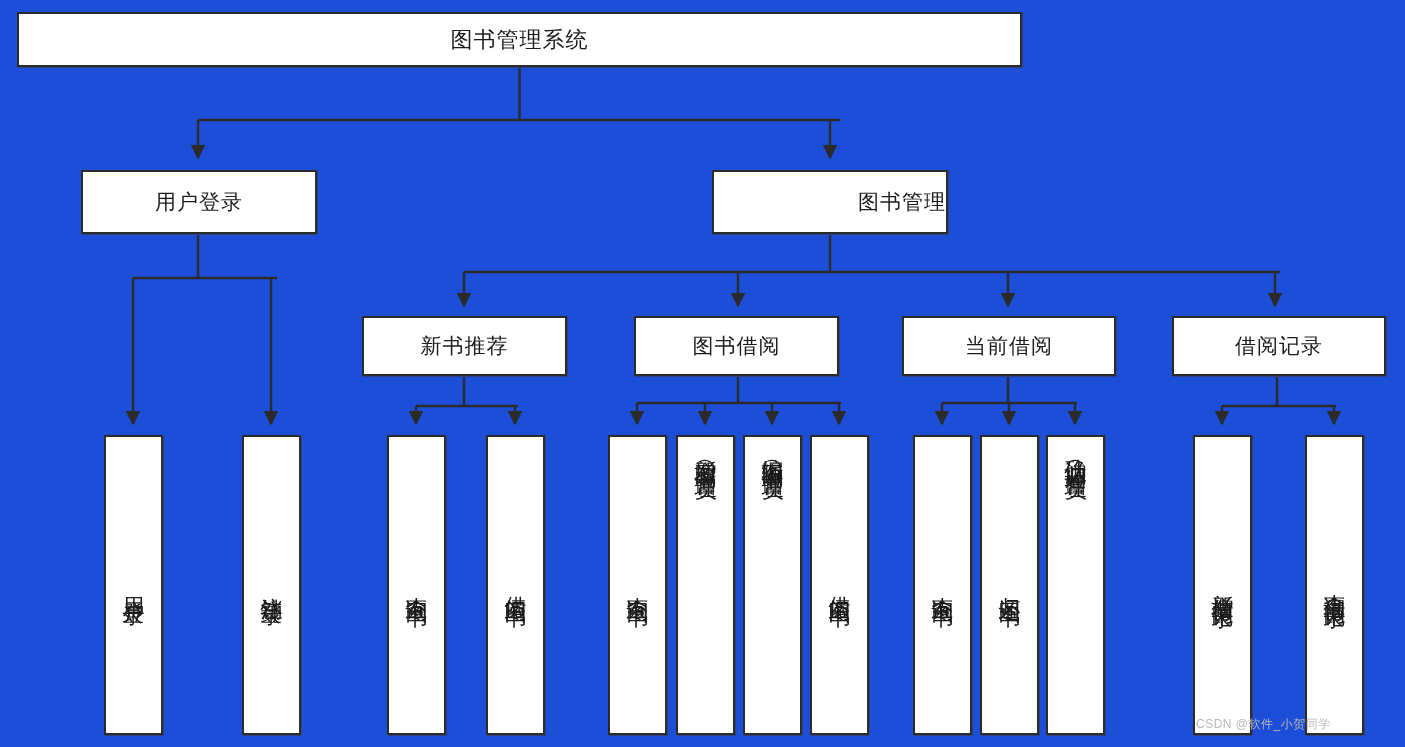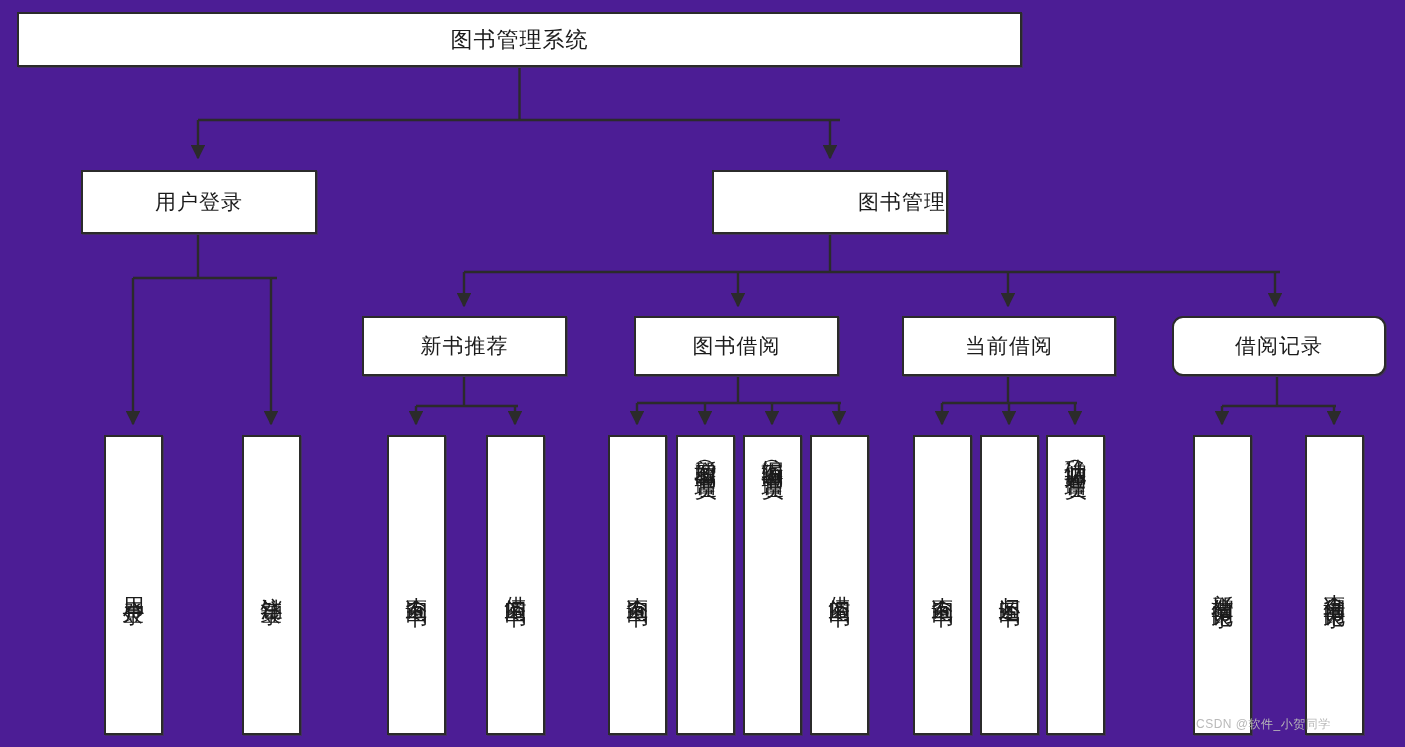--- a/index.html
+++ b/index.html
@@ -9,21 +9,21 @@
     background: #ffffff;
   }
   body {
     font-family: "Liberation Sans", "DejaVu Sans", sans-serif;
     color: #1a1a1a;
   }
   #canvas {
     position: relative;
     width: 1405px;
     height: 747px;
-    background: #4c1d95;
+    background: #1d4ed8;
     overflow: hidden;
   }
   #edges {
     position: absolute;
     left: 0;
     top: 0;
     width: 1405px;
     height: 747px;
     pointer-events: none;
   }
@@ -147,21 +147,21 @@
   </div>
 
   <div class="node level3" style="left:902px; top:316px; width:214px; height:60px;">
     <span class="node-label">当前借阅</span>
   </div>
 
   <div class="node level3" style="left:634px; top:316px; width:205px; height:60px;">
     <span class="node-label">图书借阅</span>
   </div>
 
-  <div class="node level3" style="left:1172px; top:316px; width:214px; height:60px;border-radius:11px;">
+  <div class="node level3" style="left:1172px; top:316px; width:214px; height:60px;">
     <span class="node-label">借阅记录</span>
   </div>
 
   <div class="node leaf" style="left:104px; top:435px; width:59px; height:300px;">
     <span class="node-label">用户登录</span>
   </div>
 
   <div class="node leaf" style="left:242px; top:435px; width:59px; height:300px;">
     <span class="node-label">注销登录</span>
   </div>

